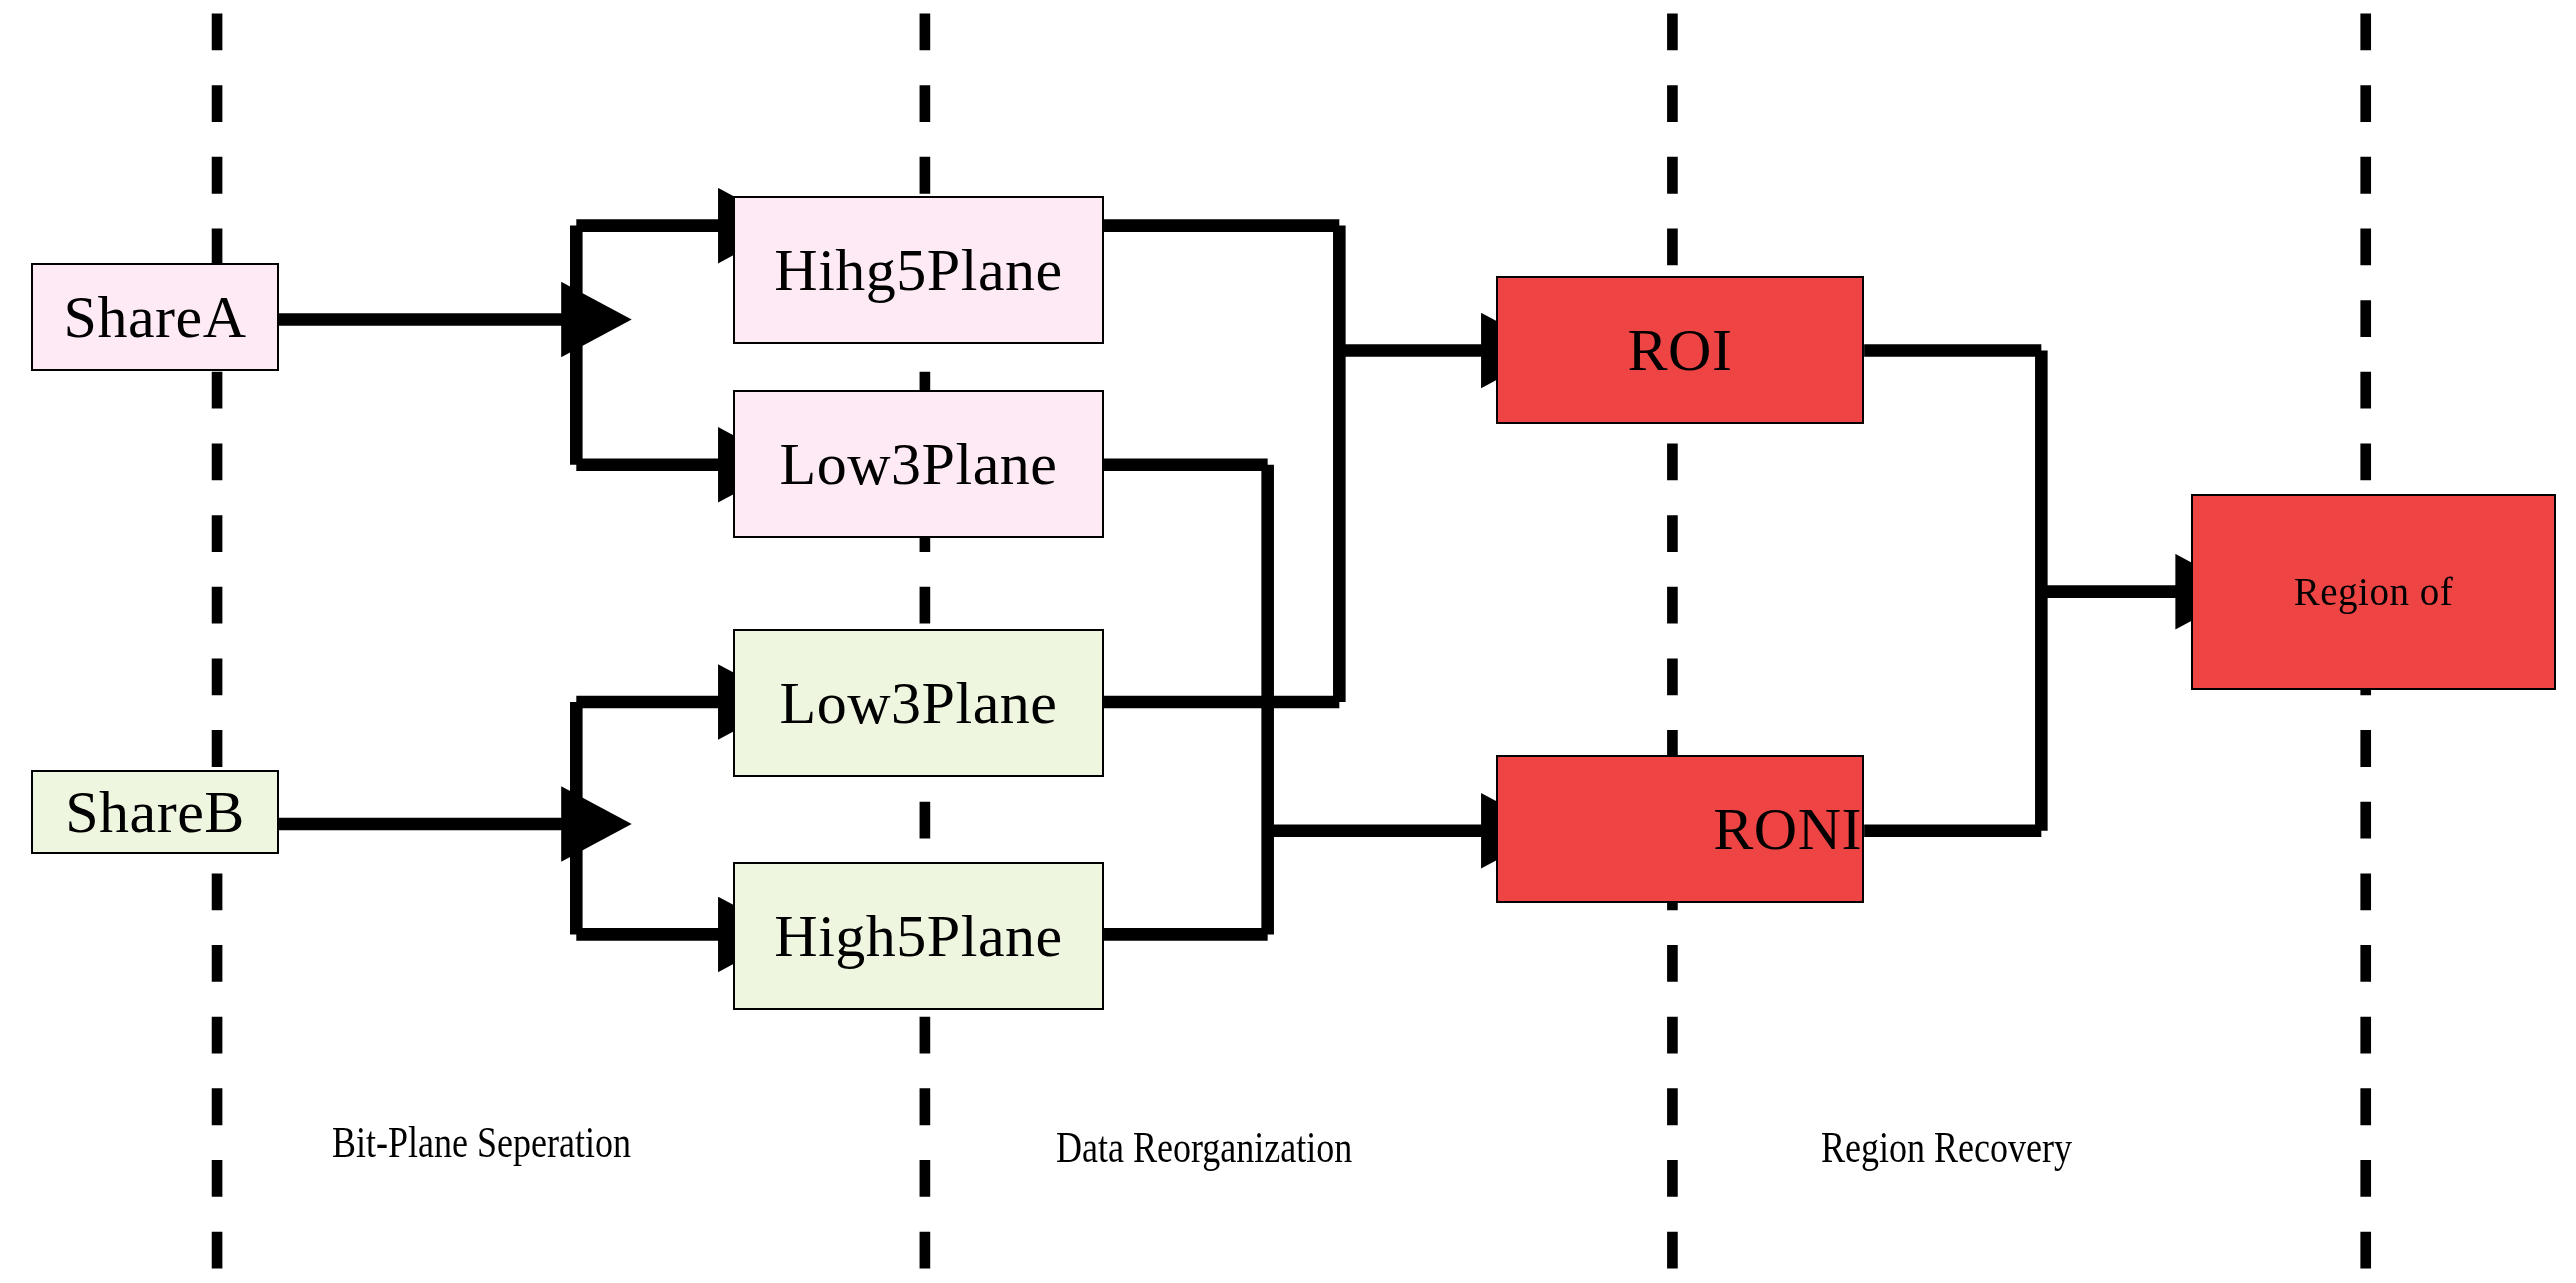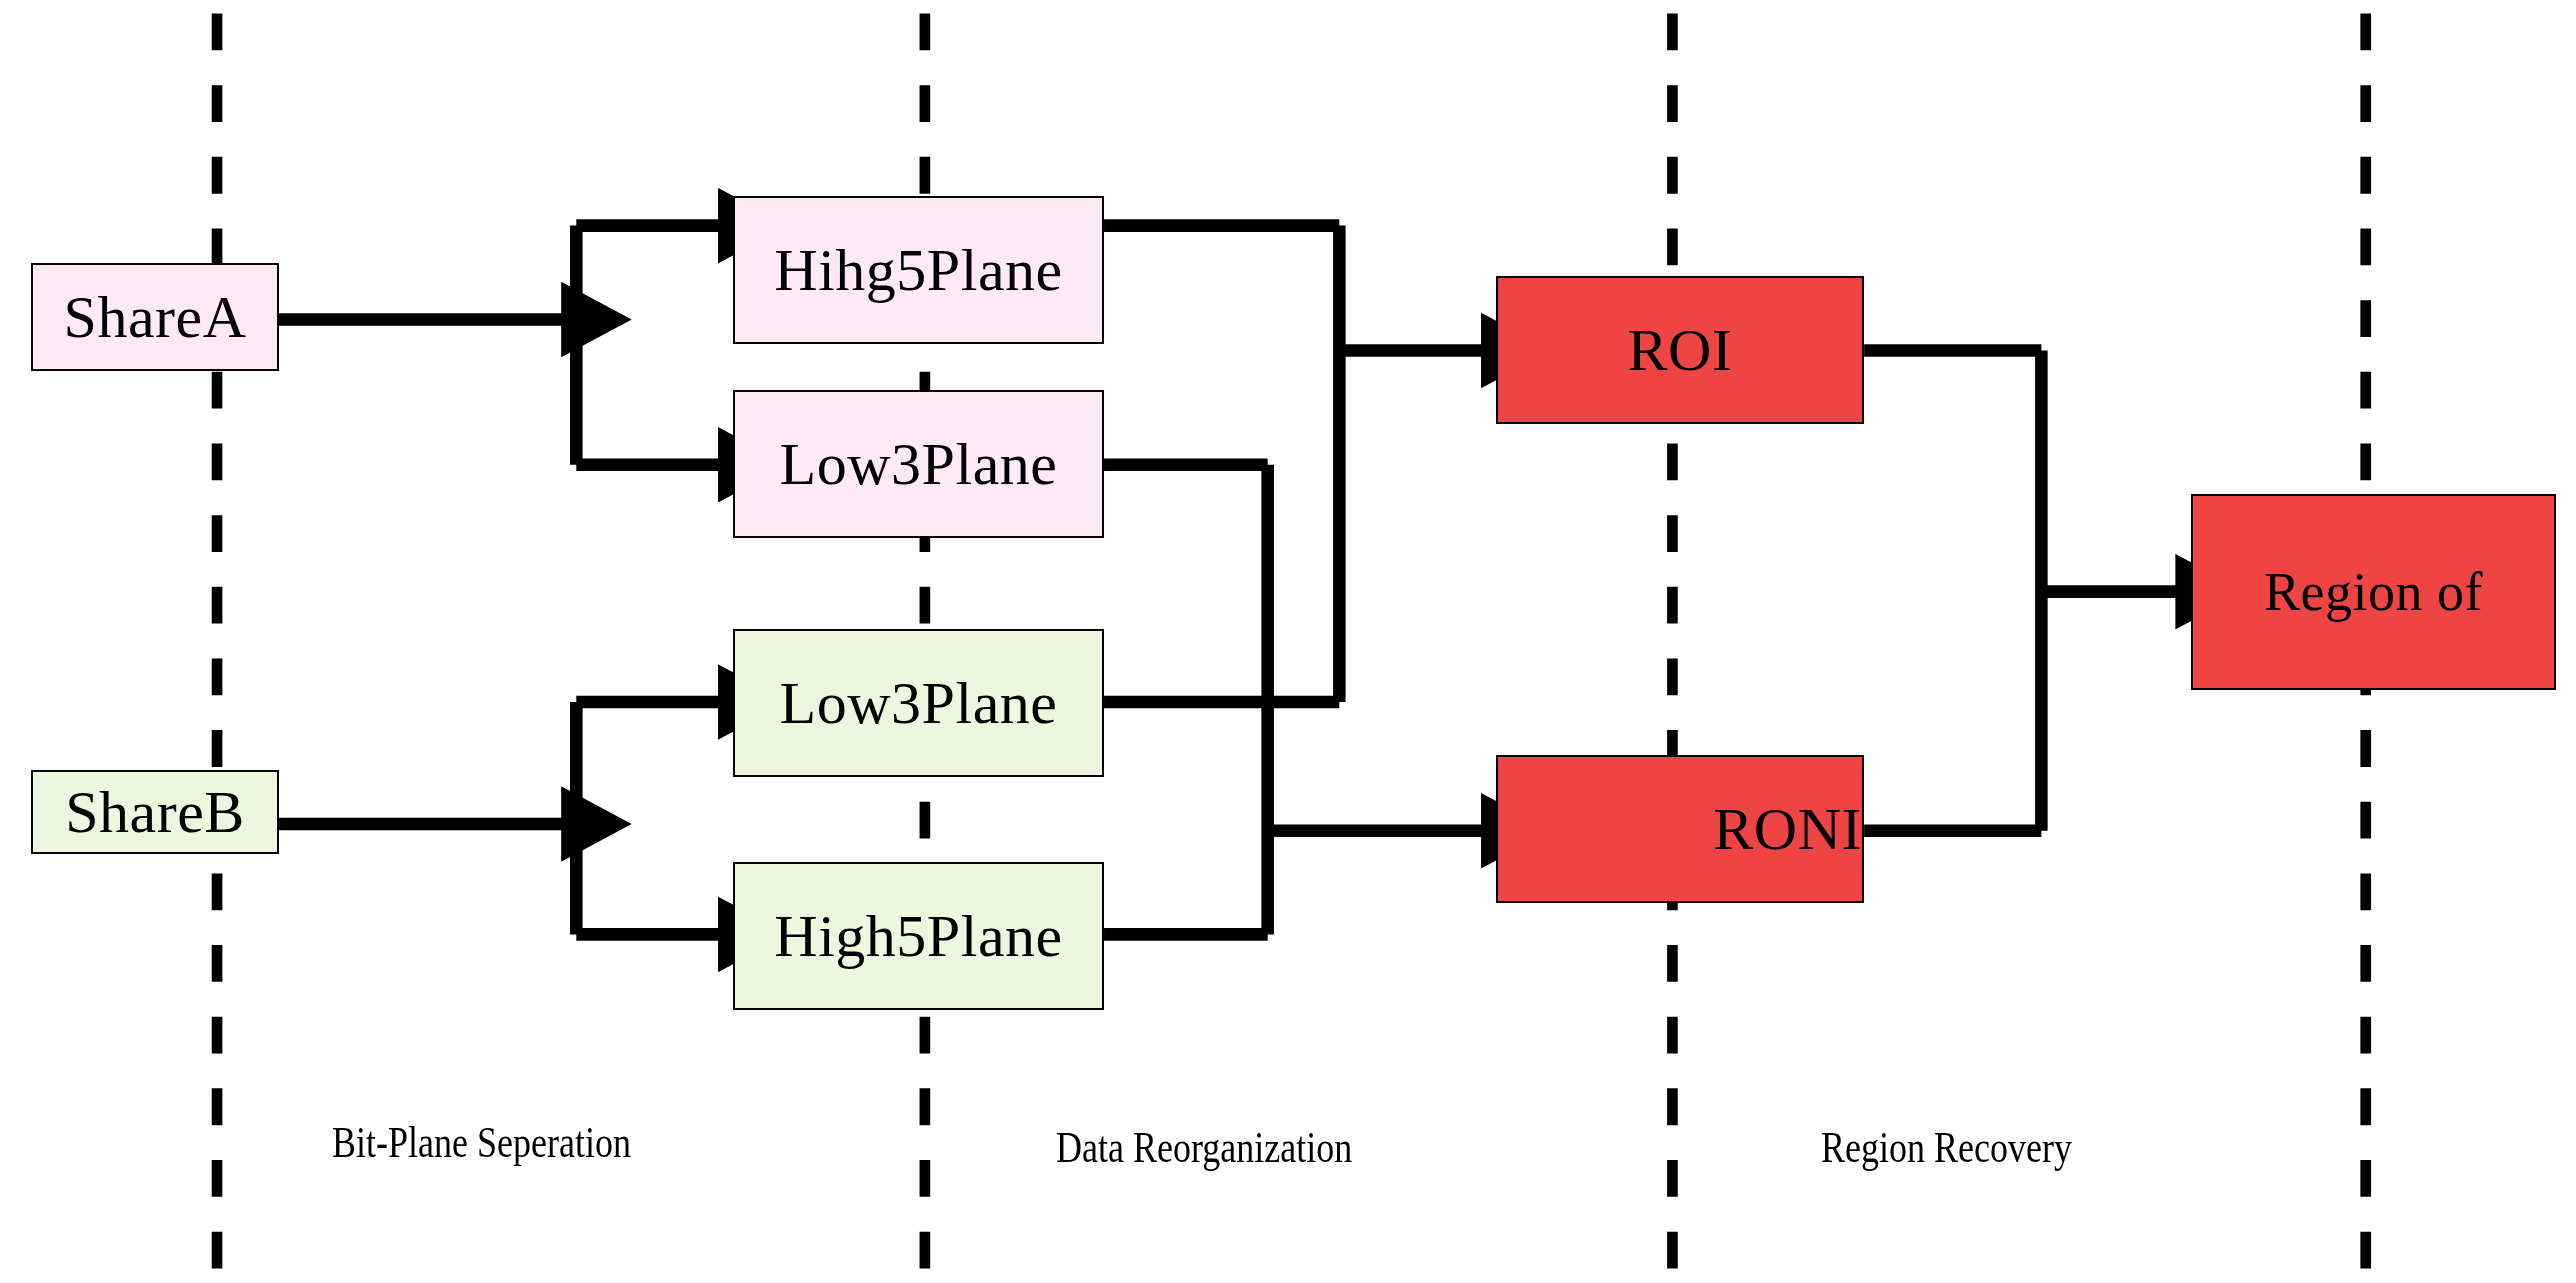--- a/index.html
+++ b/index.html
@@ -10,21 +10,21 @@
   svg#wires{position:absolute;left:0;top:0;width:2576px;height:1283px;}
 
   .node{position:absolute;box-sizing:border-box;border:2.9px solid #000;
         display:flex;align-items:center;justify-content:center;
         text-align:center;line-height:1.04;color:#000;
         font-family:"Liberation Serif","DejaVu Serif",serif;
         font-size:60px;letter-spacing:0.5px;z-index:5;}
   .node.pink{background:#fdeaf5;}
   .node.green{background:#eef6e0;}
   .node.blue{background:#ef4444;}
-  .node.two-line{font-size:54px;line-height:1.12;}
+  .node.two-line{font-size:39px;line-height:1.12;}
 
   .stage-label{position:absolute;color:#000;z-index:6;white-space:nowrap;
         font-family:"Liberation Serif","DejaVu Serif",serif;
         font-size:45px;transform:scaleX(0.80);transform-origin:left center;}
 </style>
 </head>
 <body>
 
 <div id="diagram">
 

